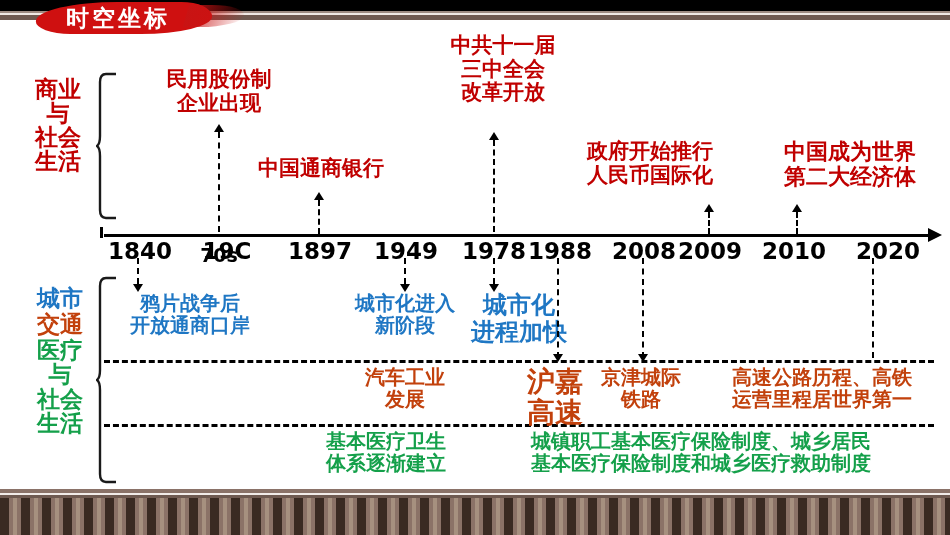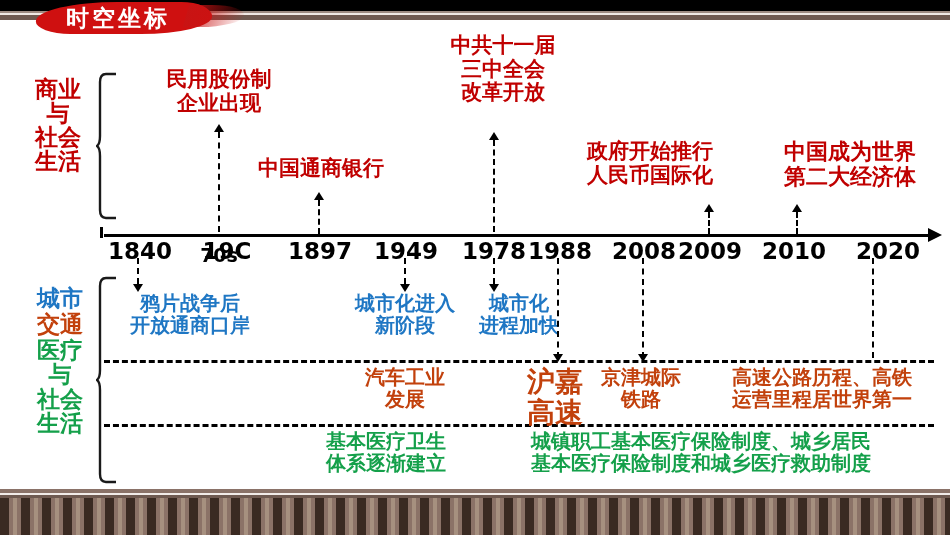--- a/index.html
+++ b/index.html
@@ -198,21 +198,21 @@
   <div class="node blue" style="left:110px; top:292px; width:160px; font-size:20px;">鸦片战争后
 开放通商口岸</div>
 
   <div class="vdash" style="left:404px; top:258px; height:26px;"></div>
   <div class="arrow-dn" style="left:400px; top:284px;"></div>
   <div class="node blue" style="left:325px; top:292px; width:160px; font-size:20px;">城市化进入
 新阶段</div>
 
   <div class="vdash" style="left:493px; top:258px; height:26px;"></div>
   <div class="arrow-dn" style="left:489px; top:284px;"></div>
-  <div class="node blue" style="left:459px; top:292px; width:120px; font-size:20px;">城市化
+  <div class="node blue" style="left:459px; top:292px; width:120px; font-size:24px;">城市化
 进程加快</div>
 
   <div class="node purple" style="left:325px; top:366px; width:160px; font-size:20px;">汽车工业
 发展</div>
 
   <div class="vdash" style="left:557px; top:258px; height:100px;"></div>
   <div class="arrow-dn" style="left:553px; top:354px;"></div>
   <div class="node purple" style="left:523px; top:366px; width:64px; font-size:28px;">沪嘉
 高速</div>
 

